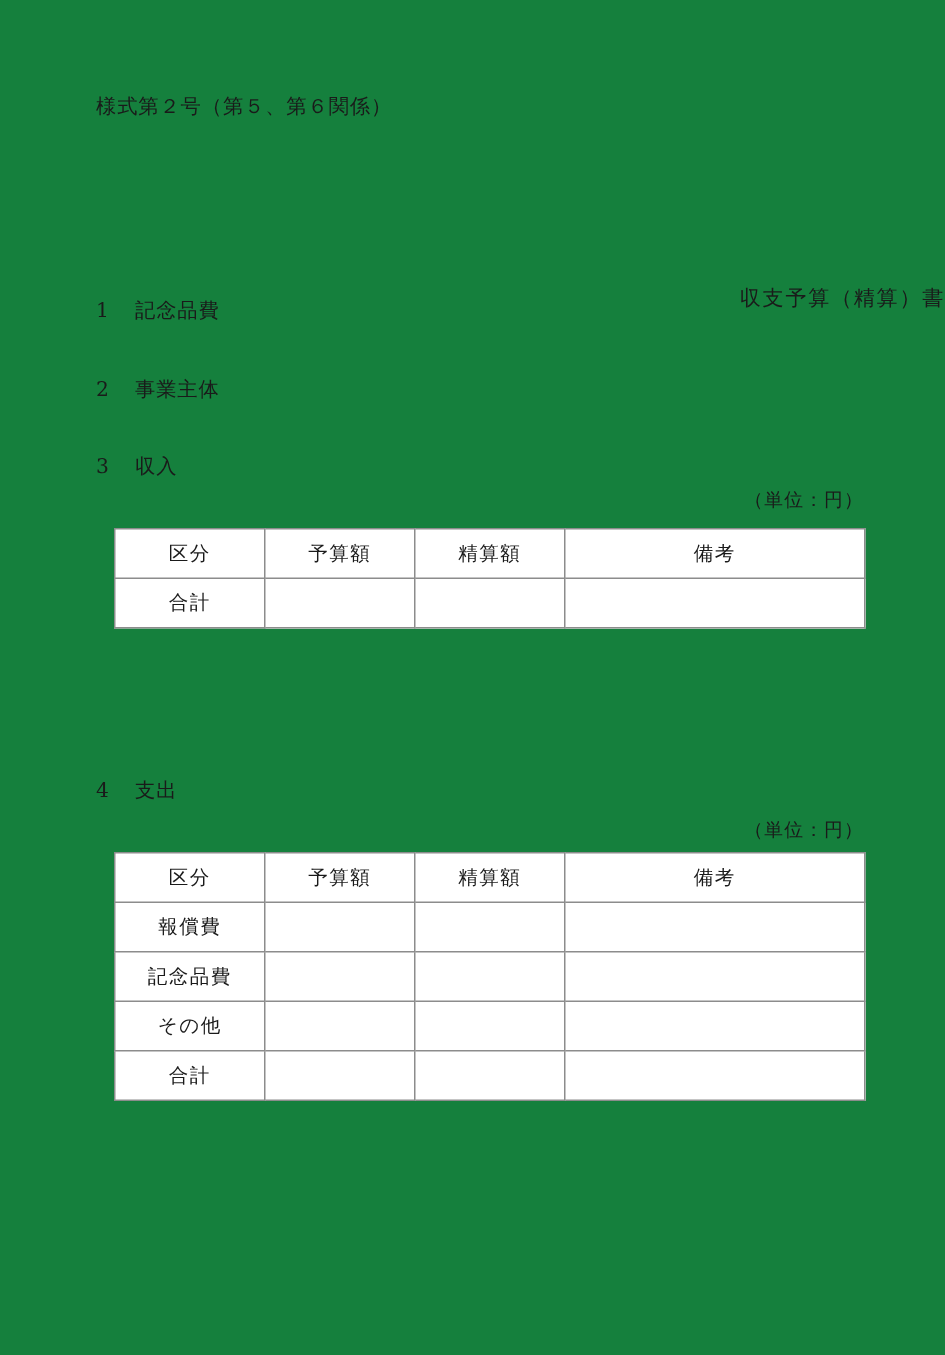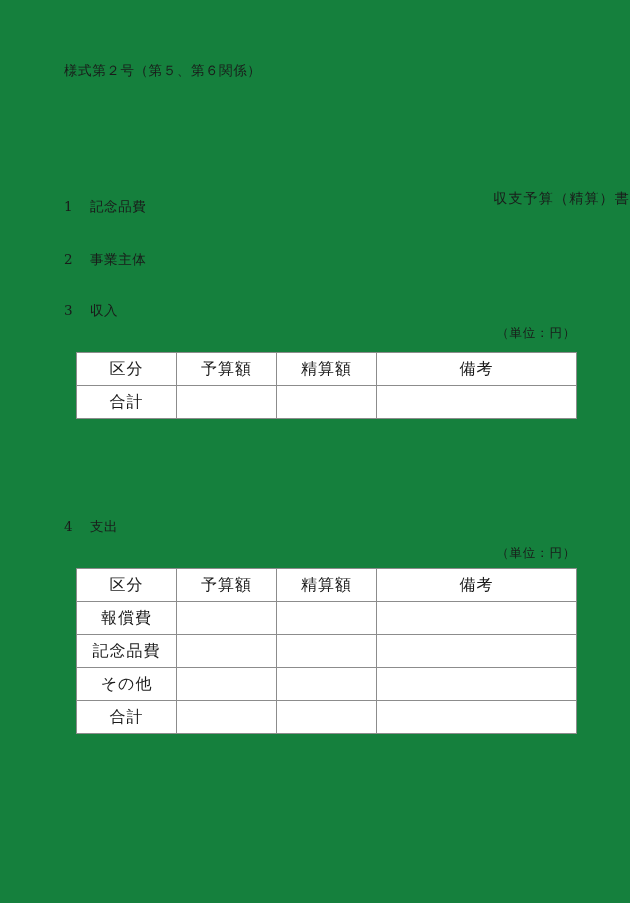--- a/index.html
+++ b/index.html
@@ -79,21 +79,21 @@
   }
   table.t-income { top: 352px; }
   table.t-expense { top: 568px; }
 
   table.form-table td,
   table.form-table th {
     border: 1px solid #8c8c8c;
     height: 32px;
     padding: 0 4px;
     font-weight: normal;
-    font-size: 16px;
+    font-size: 13px;
     letter-spacing: 1px;
     text-align: center;
     vertical-align: middle;
     color: #1a1a1a;
   }
   table.form-table col.c-kubun   { width: 100px; }
   table.form-table col.c-yosan   { width: 100px; }
   table.form-table col.c-seisan  { width: 100px; }
   table.form-table col.c-biko    { width: 200px; }
 

